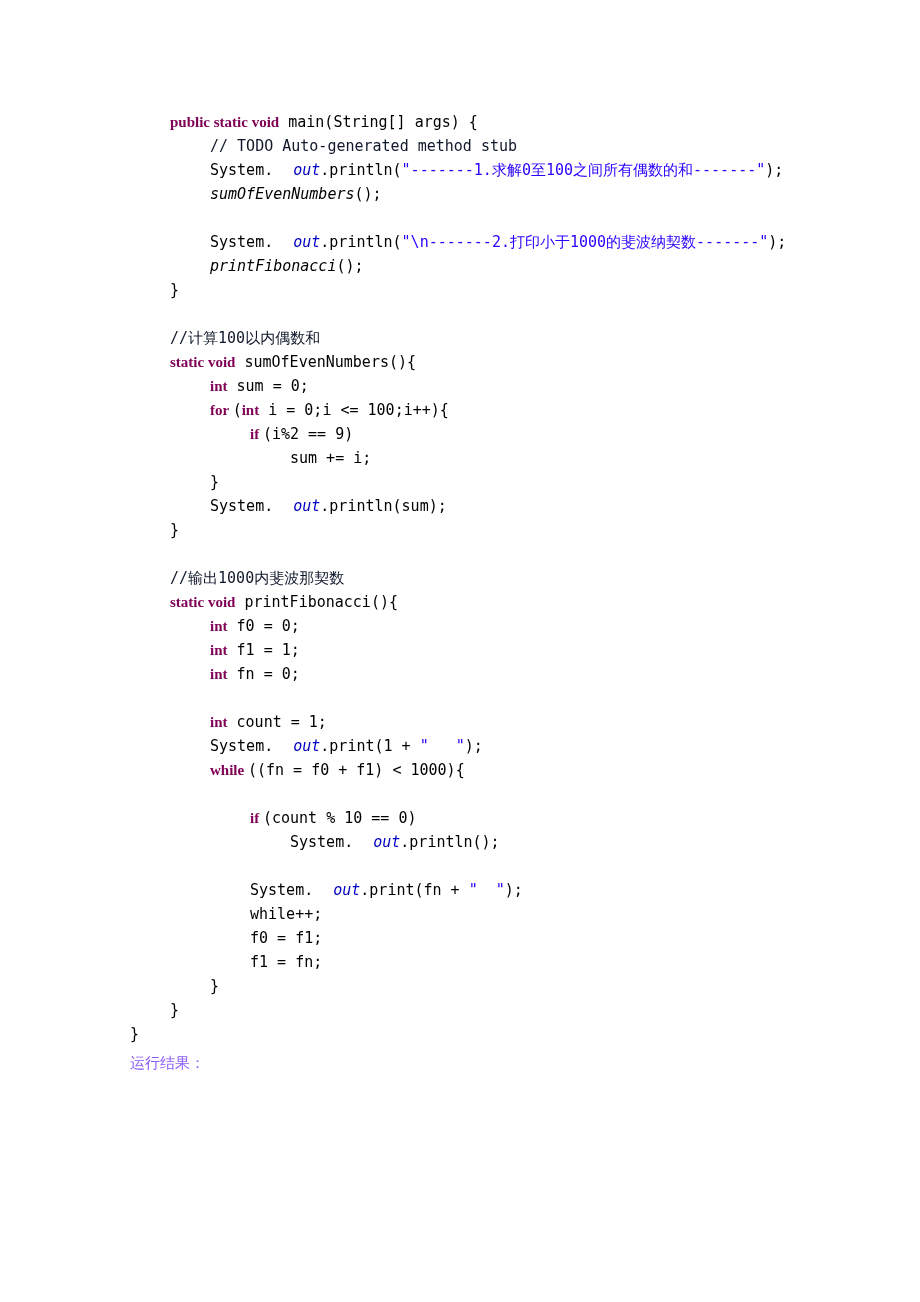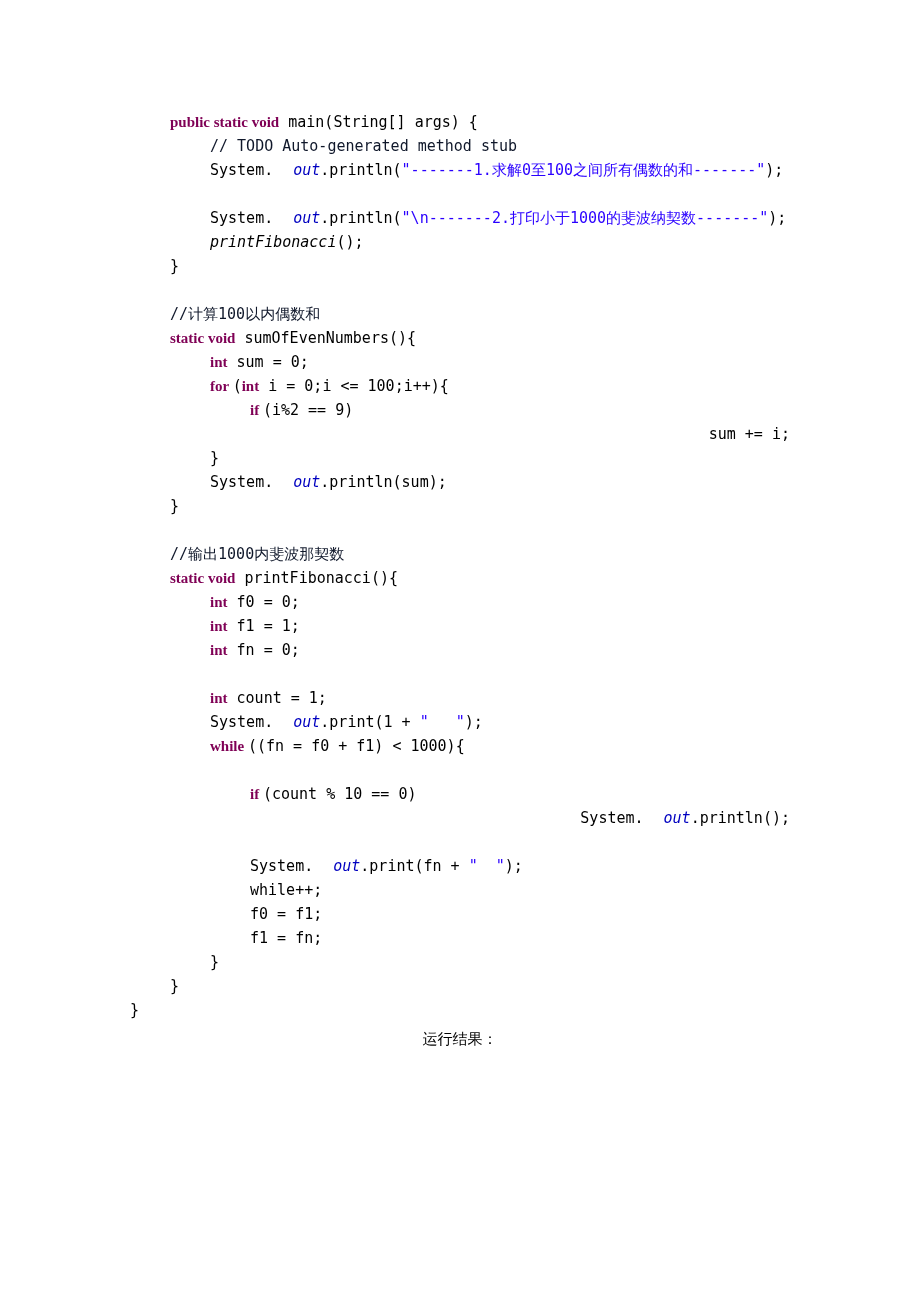--- a/index.html
+++ b/index.html
@@ -21,39 +21,39 @@
     }
     .keyword { color: #7F0055; font-weight: bold; font-family: Liberation Serif, serif; }
     .comment { color: #0f172a; }
     .string { color: #2A00FF; }
     .static-field { color: #0000C0; font-style: italic; margin-left: 20px; }
     .static-call { font-style: italic; }
     .plain { color: #000000; }
     .indent1 { padding-left: 40px; }
     .indent2 { padding-left: 80px; }
     .indent3 { padding-left: 120px; }
-    .indent4 { padding-left: 160px; text-align: right; }
+    .indent4 { padding-left: 160px; }
     .footer-text {
       margin-top: 5px;
       font-family: "SimSun", "宋体", serif;
-      color: #000000;
-      text-align: center;
+      color: #8b5cf6;
     }
   </style>
 </head>
 <body>
 
 <div class="page">
 
   <div class="code-line indent1"><span class="keyword">public </span><span class="keyword">static </span><span class="keyword">void</span><span class="plain"> main(String[] args) {</span></div>
 
   <div class="code-line indent2"><span class="comment">// TODO Auto-generated method stub</span></div>
 
   <div class="code-line indent2"><span class="plain">System.</span><span class="static-field">out</span><span class="plain">.println(</span><span class="string">"-------1.求解0至100之间所有偶数的和-------"</span><span class="plain">);</span></div>
 
+  <div class="code-line indent2"><span class="static-call">sumOfEvenNumbers</span><span class="plain">();</span></div>
 
   <div class="code-line indent2">&nbsp;</div>
 
   <div class="code-line indent2"><span class="plain">System.</span><span class="static-field">out</span><span class="plain">.println(</span><span class="string">"\n-------2.打印小于1000的斐波纳契数-------"</span><span class="plain">);</span></div>
 
   <div class="code-line indent2"><span class="static-call">printFibonacci</span><span class="plain">();</span></div>
 
   <div class="code-line indent1"><span class="plain">}</span></div>
 
   <div class="code-line indent1">&nbsp;</div>

